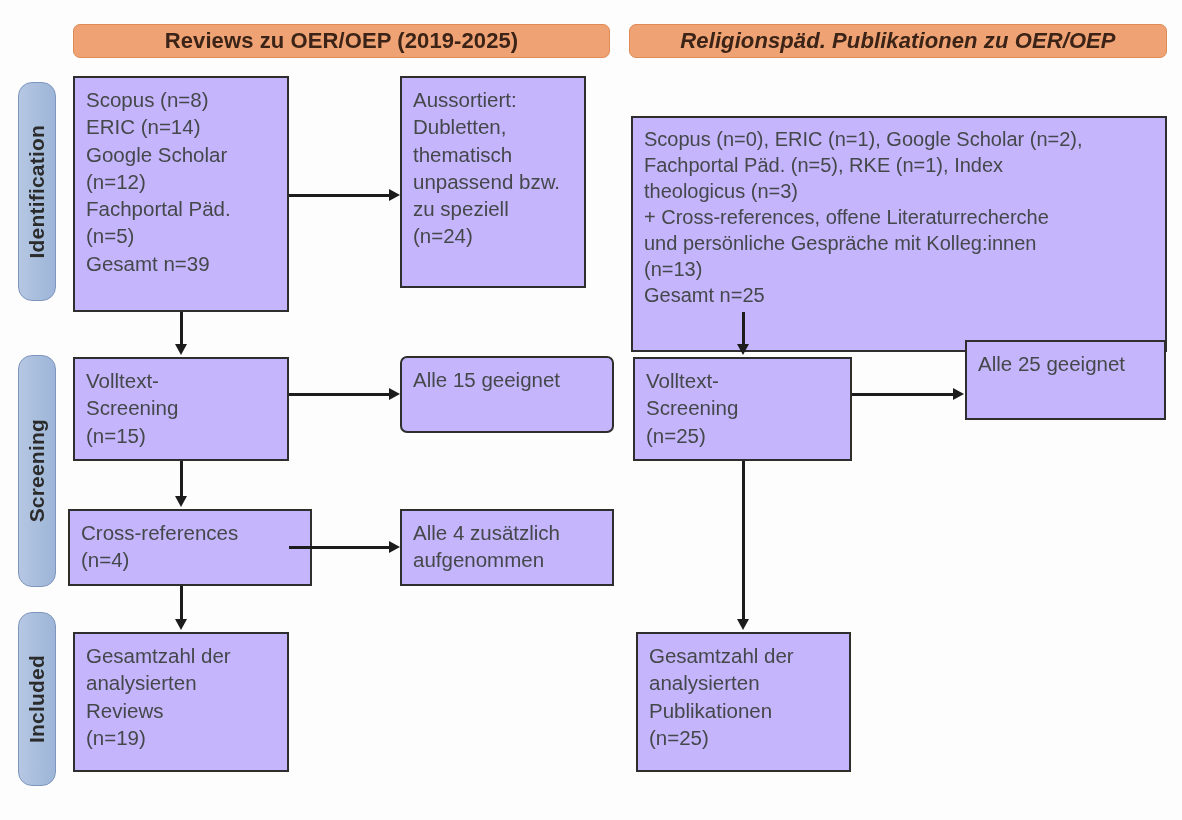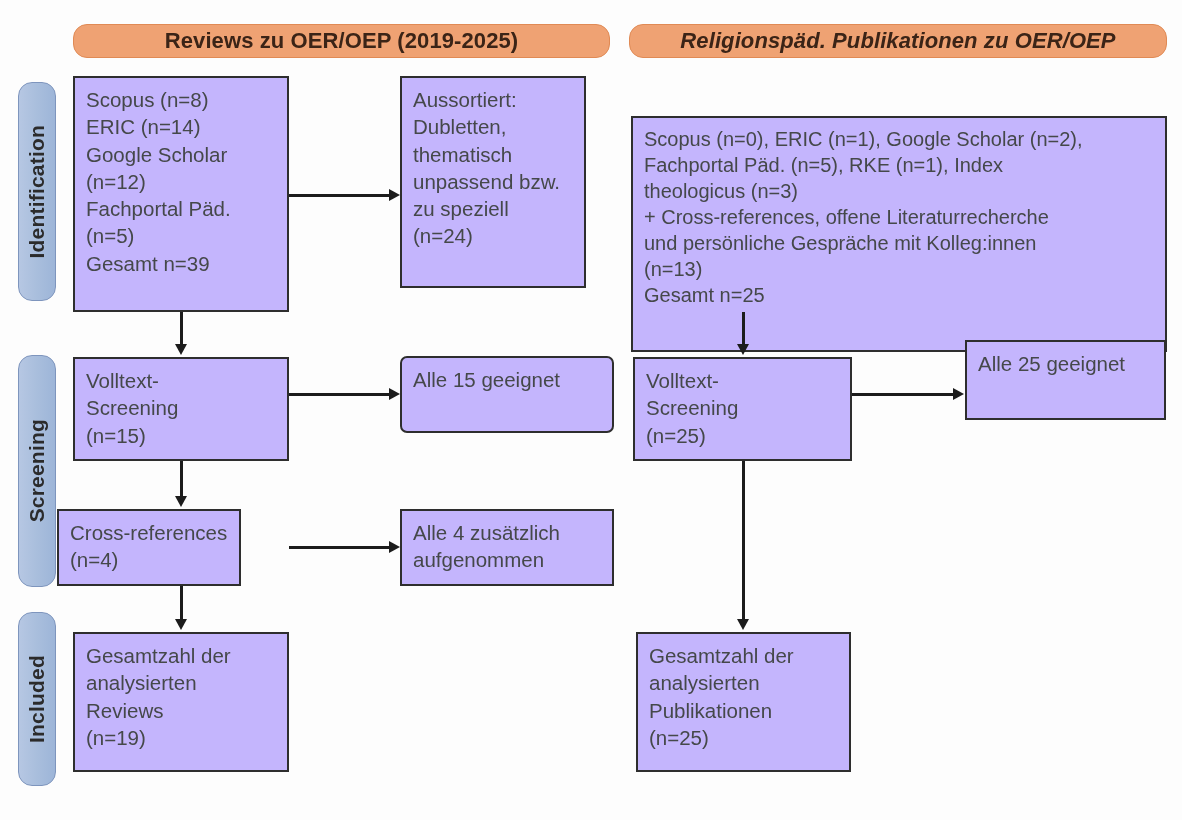--- a/index.html
+++ b/index.html
@@ -35,21 +35,21 @@
     color: #2b2b2b;
     letter-spacing: 0.2px;
     white-space: nowrap;
   }
 
   
   .col-header {
     position: absolute;
     background: #efa273;
     border: 1px solid #e08a55;
-    border-radius: 14px;
+    border-radius: 7px;
     box-sizing: border-box;
     display: flex;
     align-items: center;
     justify-content: center;
     color: #3b2417;
     font-size: 22px;
     font-weight: bold;
     letter-spacing: 0.1px;
     white-space: nowrap;
   }
@@ -128,21 +128,21 @@
 unpassend bzw.
 zu speziell
 (n=24)</div>
 
   <div class="flow-box" style="left:73px; top:357px; width:216px; height:104px;">Volltext-
 Screening
 (n=15)</div>
 
   <div class="flow-box" style="left:400px; top:356px; width:214px; height:77px;border-radius:7px;">Alle 15 geeignet</div>
 
-  <div class="flow-box" style="left:57px; top:509px; width:184px; height:77px;">Cross-references
+  <div class="flow-box" style="left:68px; top:509px; width:244px; height:77px;">Cross-references
 (n=4)</div>
 
   <div class="flow-box" style="left:400px; top:509px; width:214px; height:77px;">Alle 4 zusätzlich
 aufgenommen</div>
 
   <div class="flow-box" style="left:73px; top:632px; width:216px; height:140px;">Gesamtzahl der
 analysierten
 Reviews
 (n=19)</div>
 

